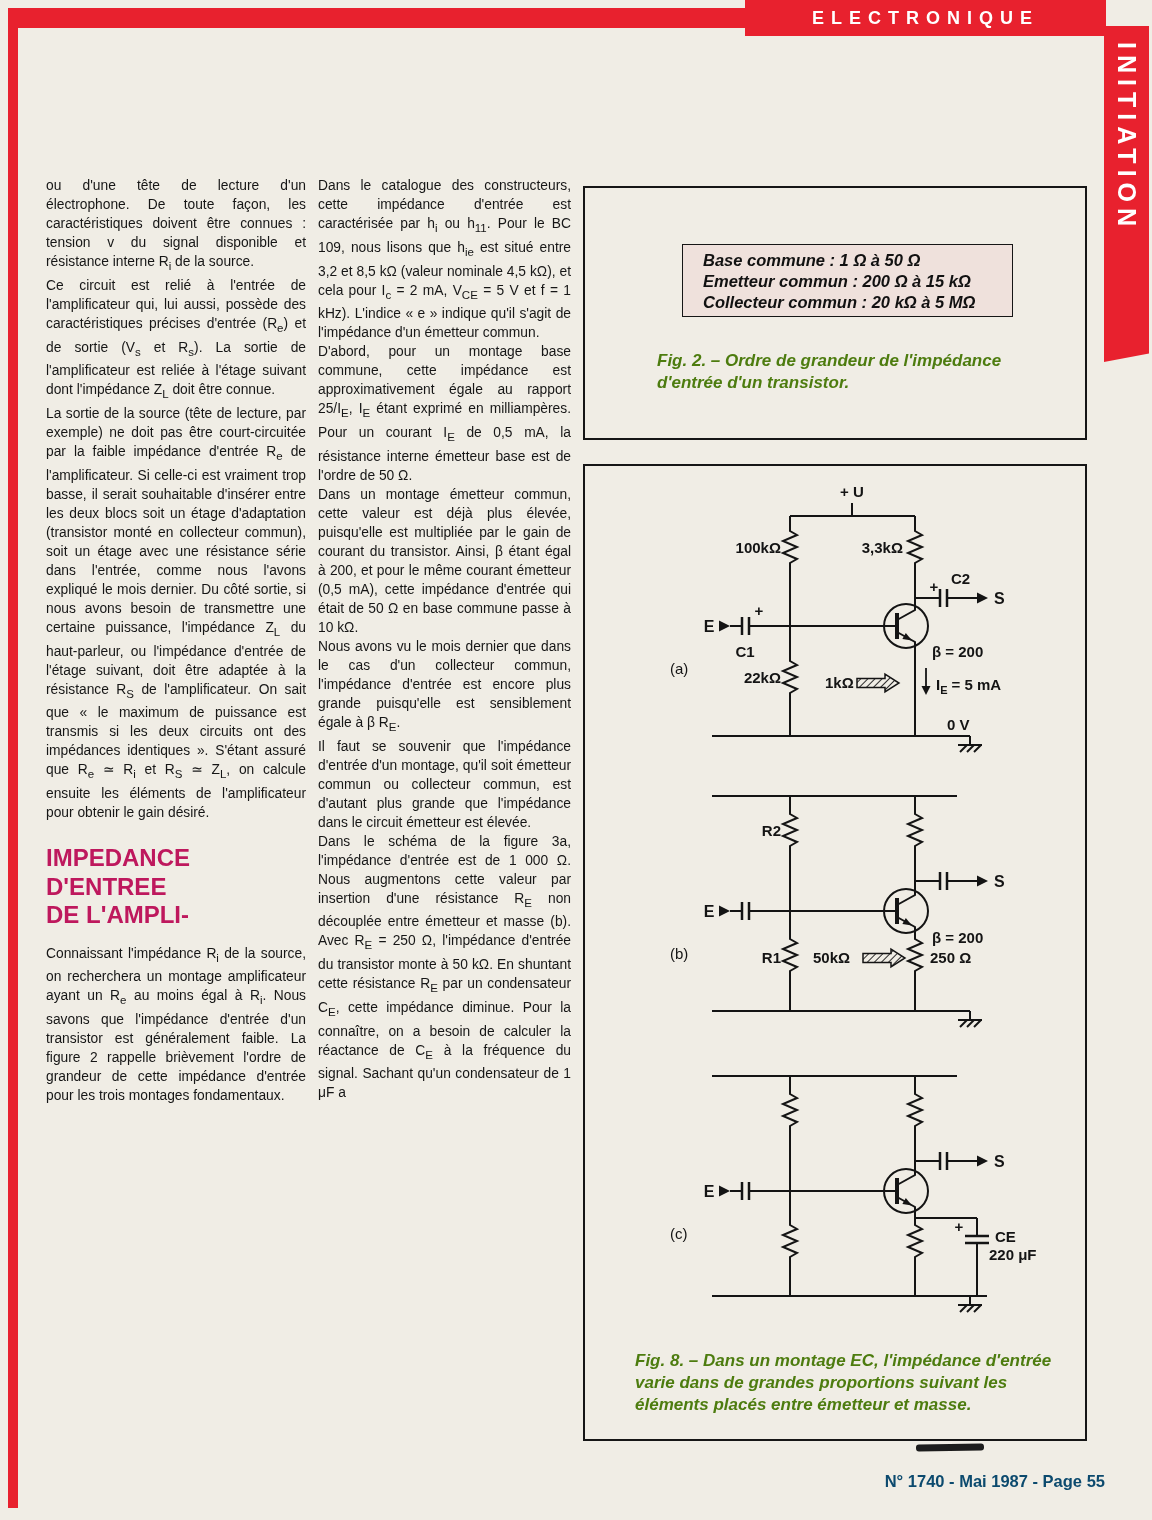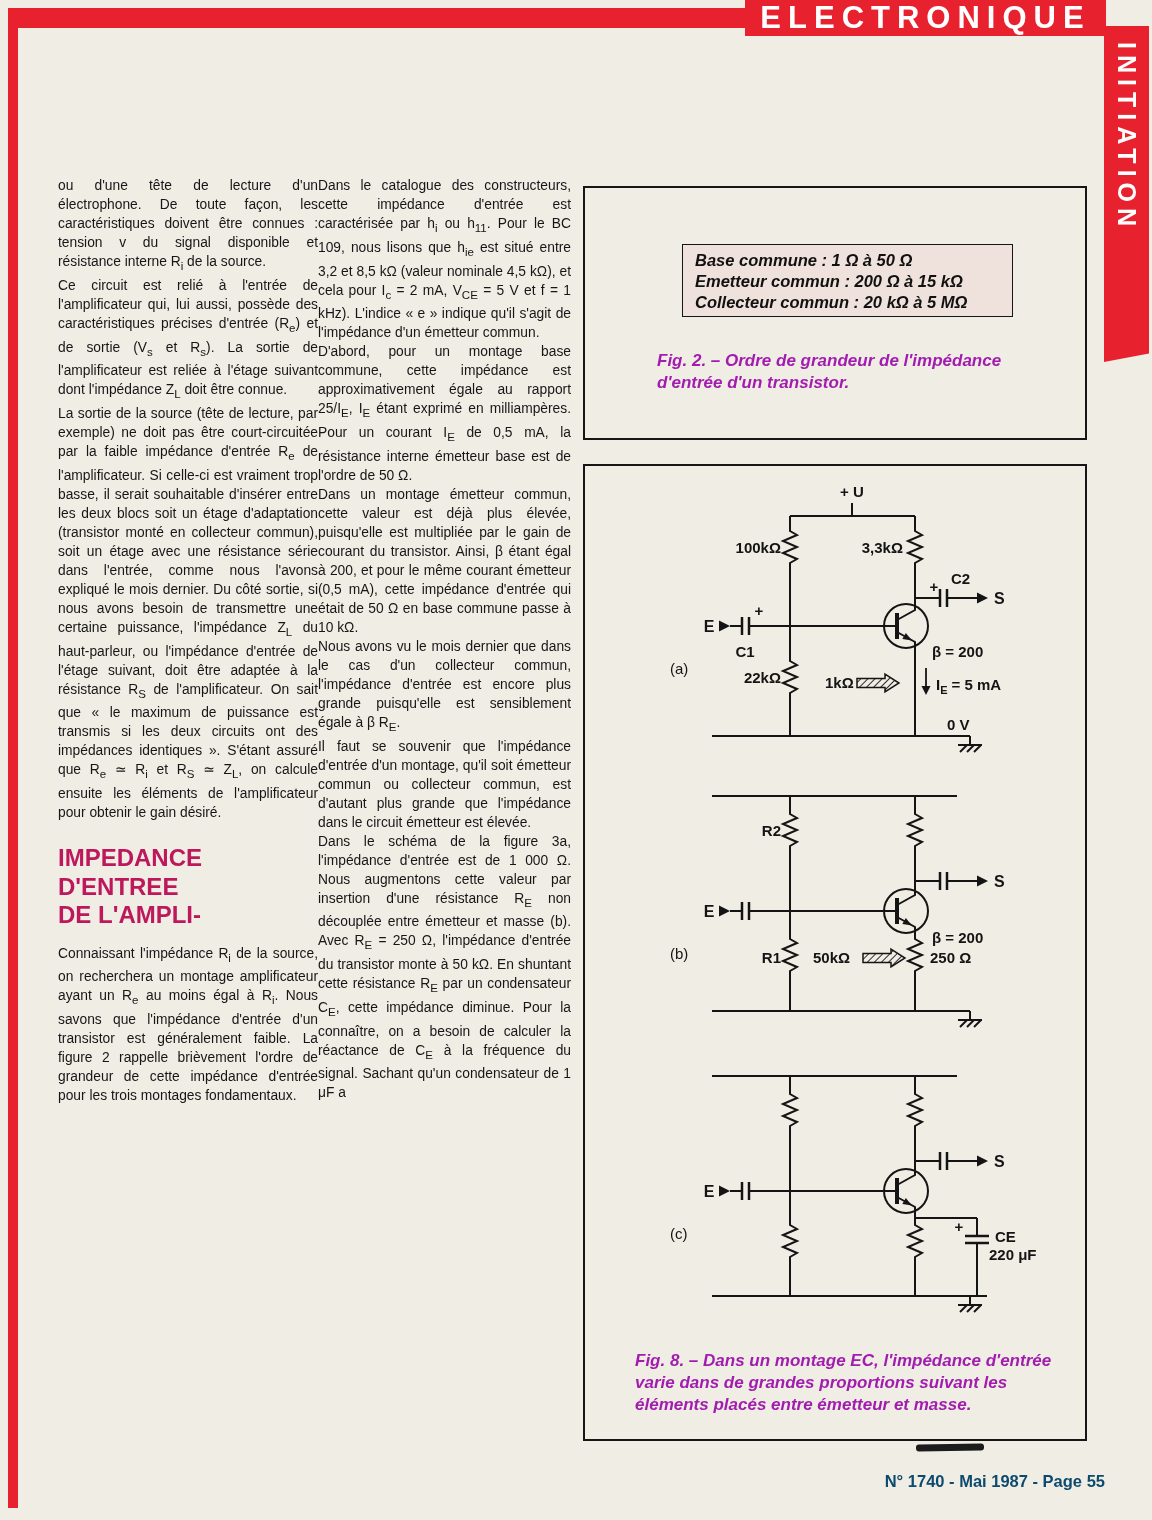--- a/index.html
+++ b/index.html
@@ -4,41 +4,41 @@
 <style>
   * { margin:0; padding:0; box-sizing:border-box; }
   html,body { width:1152px; }
   body { background:#8a8a8a; font-family:"Liberation Sans", sans-serif; }
   .page { position:relative; width:1152px; height:1520px; background:#f0ede5; overflow:hidden; }
   .red { background:#e8212e; }
   .top-rule  { position:absolute; left:8px; top:8px; width:1084px; height:20px; }
   .left-rule { position:absolute; left:8px; top:8px; width:10px; height:1500px; }
   .banner { position:absolute; left:745px; top:0; width:361px; height:36px;
             display:flex; align-items:center; justify-content:center; }
-  .banner-text { color:#ffffff; font-weight:bold; font-size:31px; letter-spacing:7px; }
+  .banner-text { color:#ffffff; font-weight:bold; font-size:18px; letter-spacing:7px; }
   .side-tab { position:absolute; left:1104px; top:26px; width:45px; height:336px;
               clip-path:polygon(0 0,100% 0,100% 97.5%,0 100%);
               display:flex; justify-content:center; padding-top:16px; }
   .side-tab-text { writing-mode:vertical-rl; color:#ffffff; font-weight:bold;
                    font-size:25px; letter-spacing:6px; }
   .col { position:absolute; top:176px; color:#161616; font-size:13.8px;
          line-height:19px; text-align:justify; }
-  .col-1 { left:58px;  width:260px; }
+  .col-1 { left:46px;  width:260px; }
   .col-2 { left:318px; width:253px; }
   .col p { margin:0; }
   .heading { color:#be185d; font-weight:bold; font-size:24px; line-height:28.5px;
              margin:22px 0 14px 0; text-align:left; }
   .figure-box { position:absolute; border:2px solid #161616; }
   .fig2-box { left:583px; top:186px; width:504px; height:254px; }
   .fig2-values { position:absolute; left:97px; top:56px; width:331px; height:73px;
-                 border:1.5px solid #161616; background:#efe1dc; padding:5px 0 0 12px;
+                 border:1.5px solid #161616; background:#efe1dc; padding:5px 0 0 20px;
                  font-style:italic; font-weight:bold; font-size:16.5px; line-height:21px;
                  color:#111; }
   .fig-caption { position:absolute; font-style:italic; font-weight:bold; font-size:17px;
-                 line-height:22px; color:#a21caf; text-align:left; }
+                 line-height:22px; color:#4d7c0f; text-align:left; }
   .fig2-caption { left:72px; top:162px; width:400px; }
   .fig3-box { left:583px; top:464px; width:504px; height:977px; }
   .fig3-caption { left:50px; top:884px; width:436px; }
   .footer { position:absolute; right:47px; top:1472px; font-weight:bold;
             font-size:16.5px; color:#0c4a6e; }
   .artifact { position:absolute; left:916px; top:1444px; width:68px; height:7px;
               background:#1c1c1c; border-radius:3px; transform:rotate(-1deg); }
   svg text { font-family:"Liberation Sans", sans-serif; fill:#141414; }
   .lbl   { font-size:15px; font-weight:bold; }
   .lbl-n { font-size:15px; }

